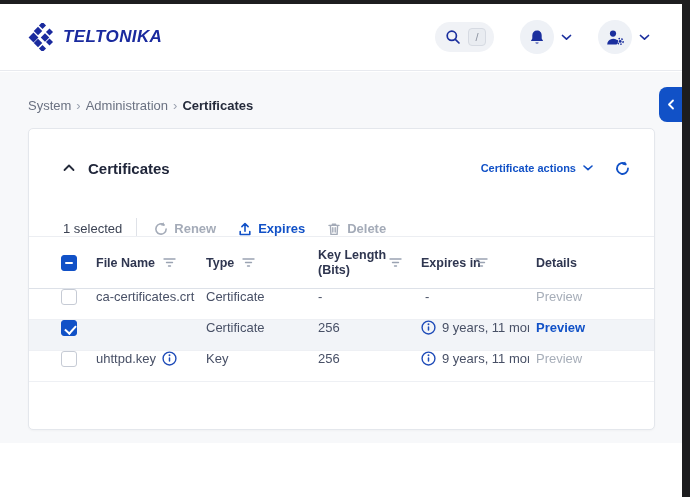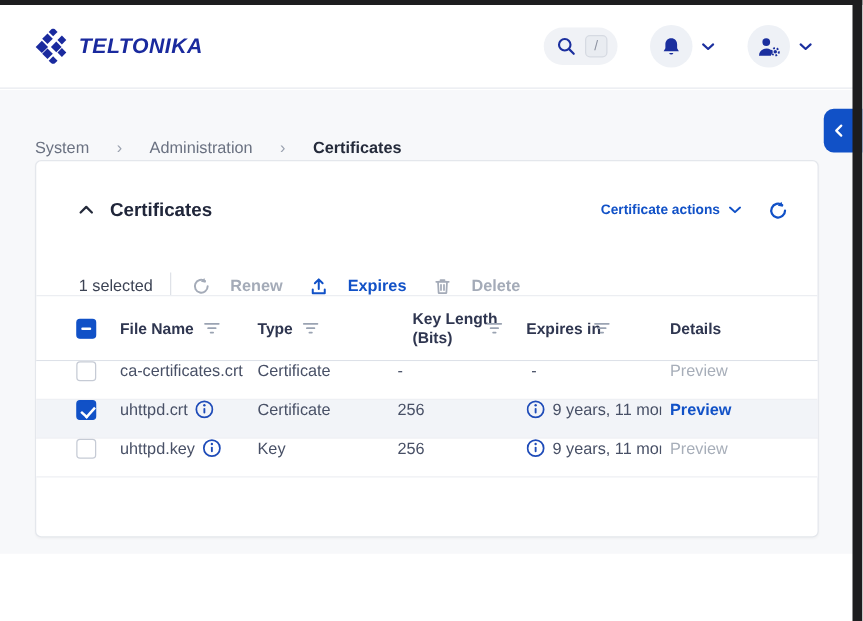--- a/index.html
+++ b/index.html
@@ -23,21 +23,21 @@
     color:#8d93a1; font-size:11px; display:flex; align-items:center; justify-content:center; }
   .circle-btn { width:34px; height:34px; border-radius:50%; background:#eef1f6; display:flex;
     align-items:center; justify-content:center; cursor:pointer; }
   .hgap-lg { width:26px; } .hgap-sm { width:7px; }
   .chev { cursor:pointer; }
 
   
   .gray-bg { position:absolute; left:0; top:72px; width:690px; height:371px; background:#f7f8fa; }
 
   
-  .breadcrumb { position:absolute; left:28px; top:110px; display:flex; align-items:center; gap:22px;
+  .breadcrumb { position:absolute; left:28px; top:98px; display:flex; align-items:center; gap:5px;
     font-size:13px; color:#6a7181; z-index:2; }
   .breadcrumb .sep { color:#9aa1af; font-size:13px; }
   .crumb-current { color:#252b3b; font-weight:bold; }
   .crumb-link { cursor:pointer; }
 
   
   .side-tab { position:absolute; left:659px; top:87px; width:31px; height:35px; background:#1151c7;
     border-radius:8px 0 0 8px; display:flex; align-items:center; justify-content:flex-start;
     padding-left:8px; cursor:pointer; z-index:10; }
 
@@ -49,35 +49,35 @@
   .card-title { font-size:15px; font-weight:bold; color:#20263a; }
   .head-actions { margin-left:auto; display:flex; align-items:center; gap:22px; }
   .blue-link { display:flex; align-items:center; gap:7px; color:#1151c7; font-size:11px;
     font-weight:bold; cursor:pointer; white-space:nowrap; }
 
   
   .toolbar { height:36px; display:flex; align-items:flex-end; padding:0 24px 0 34px;
     border-bottom:1px solid #eceef2; }
   .sel-count { font-size:13px; color:#3c4354; }
   .vdiv { width:1px; height:18px; background:#dfe2e8; margin:0 17px 0 14px; }
-  .tool-btn { display:flex; align-items:center; gap:16px; font-size:13px; font-weight:bold;
+  .tool-btn { display:flex; align-items:center; gap:6px; font-size:13px; font-weight:bold;
     background:none; border:none; font-family:inherit; }
   .tool-btn + .tool-btn { margin-left:22px; }
   .tool-btn.disabled { color:#a4abb8; cursor:default; }
   .tool-btn.primary { color:#1151c7; cursor:pointer; }
 
   
   .thead { position:relative; height:52px; border-bottom:1px solid #dde1e8; }
   .trow { position:relative; height:31px; border-bottom:1px solid #eef0f4; background:#fff; }
   .trow.selected { background:#f2f4f8; }
   .cell { position:absolute; top:0; height:100%; display:flex; gap:6px;
     font-size:13px; color:#485066; white-space:nowrap; }
   .hcell { position:absolute; top:0; height:100%; display:flex; align-items:center; gap:8px;
     font-size:12.5px; font-weight:bold; color:#2f3650; }
-  .hcell .two-line { line-height:1.2;margin-left:12px; }
+  .hcell .two-line { line-height:1.2; }
   .c-check { left:32px; } .c-file { left:67px; } .c-type { left:177px; }
   .c-keylen { left:289px; } .c-keylen-f { left:360px; } .c-expires { left:392px; }
   .c-expires-f { left:446px; } .c-details { left:507px; }
   .c-expires.cell { max-width:108px; overflow:hidden; }
   .preview { font-size:13px; color:#a7aeb9; cursor:default; }
   .preview.active { color:#1151c7; font-weight:bold; cursor:pointer; }
 
   
   .checkbox { width:16px; height:16px; border:1px solid #c6cbd5; border-radius:3px; background:#fff;
     position:relative; cursor:pointer; flex:0 0 auto; }
@@ -288,28 +288,20 @@
         </div>
       <div class="cell c-details">
           <span class="preview">Preview</span>
         </div>
     </div>
 
     <div class="trow selected">
       <div class="cell c-check">
           <span class="checkbox checked"></span>
         </div>
-      <div class="cell c-file">
-        <span>uhttpd.crt</span>
-        <svg class="info-icon" width="15" height="15" viewBox="0 0 14 14">
-          <circle cx="7" cy="7" r="6" fill="none" stroke="#1e4bb8" stroke-width="1.3"></circle>
-          <rect x="6.3" y="5.9" width="1.4" height="4.2" rx="0.7" fill="#1e4bb8"></rect>
-          <circle cx="7" cy="3.9" r="0.9" fill="#1e4bb8"></circle>
-        </svg>
-      </div>
       <div class="cell c-type">
           <span>Certificate</span>
         </div>
       <div class="cell c-keylen">
           <span>256</span>
         </div>
       <div class="cell c-expires">
         <svg class="info-icon" width="15" height="15" viewBox="0 0 14 14">
           <circle cx="7" cy="7" r="6" fill="none" stroke="#1e4bb8" stroke-width="1.3"></circle>
           <rect x="6.3" y="5.9" width="1.4" height="4.2" rx="0.7" fill="#1e4bb8"></rect>

